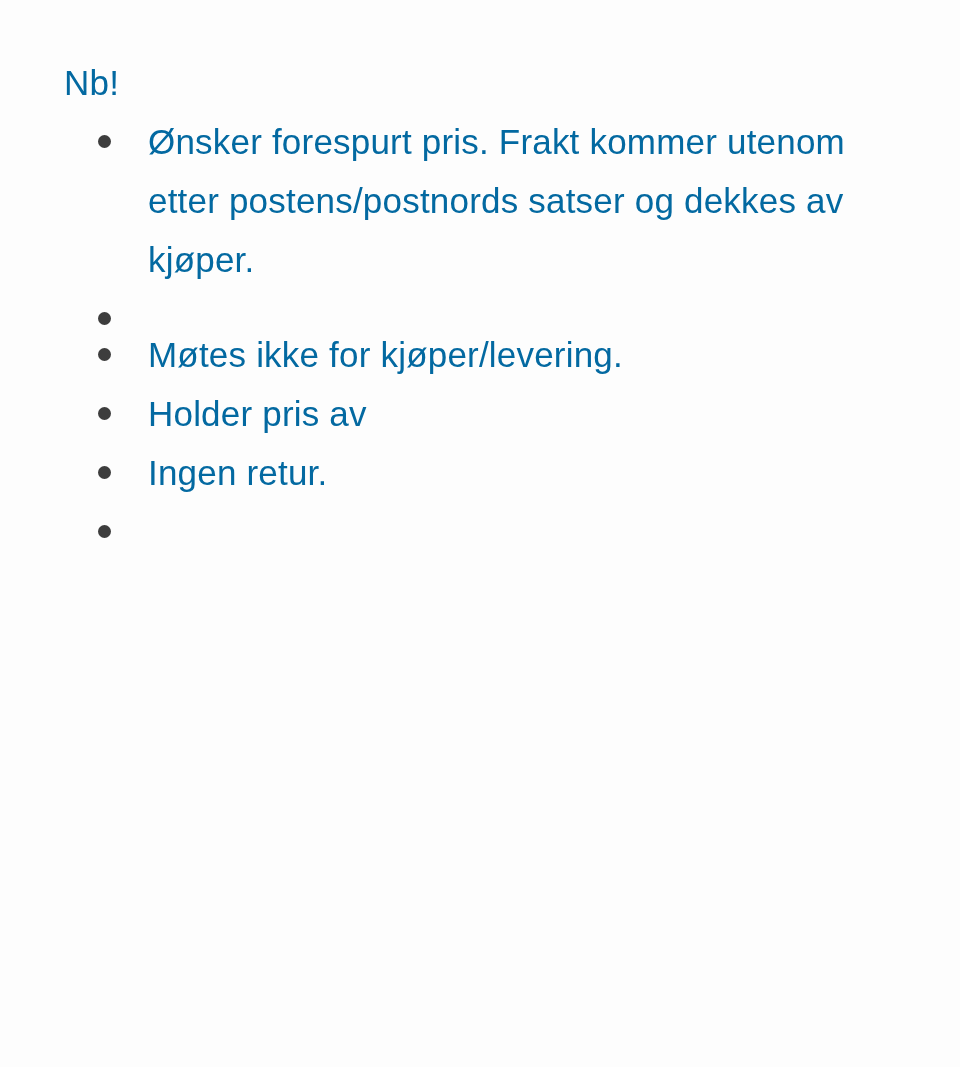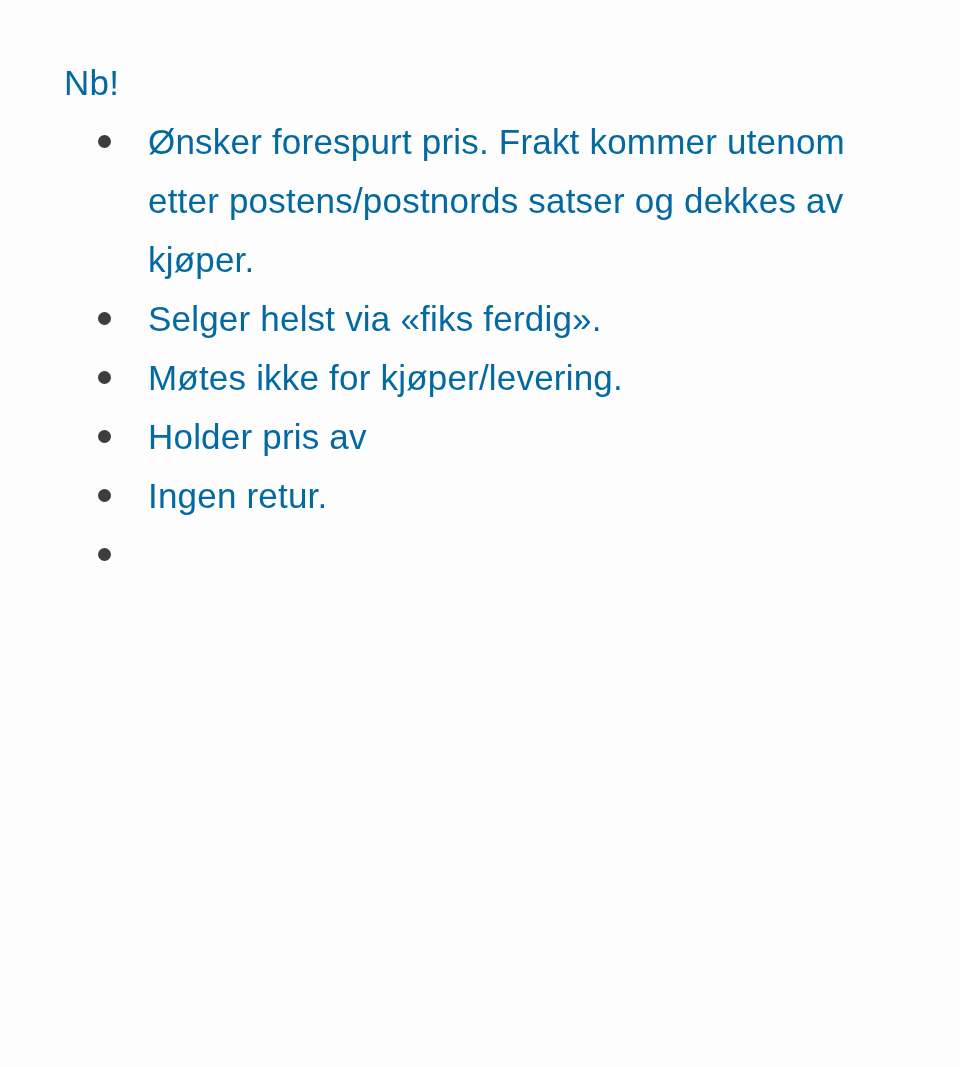--- a/index.html
+++ b/index.html
@@ -58,21 +58,20 @@
 
   <ul class="note-list">
 
     <li class="note-item">
       <span class="bullet"></span>
       <span class="item-text">Ønsker forespurt pris. Frakt kommer utenom etter postens/postnords satser og dekkes av kjøper.</span>
     </li>
 
     <li class="note-item">
       <span class="bullet"></span>
-      <span class="item-text">Selger helst via «fiks ferdig».</span>
     </li>
 
     <li class="note-item">
       <span class="bullet"></span>
       <span class="item-text">Møtes ikke for kjøper/levering.</span>
     </li>
 
     <li class="note-item">
       <span class="bullet"></span>
       <span class="item-text">Holder pris av</span>

